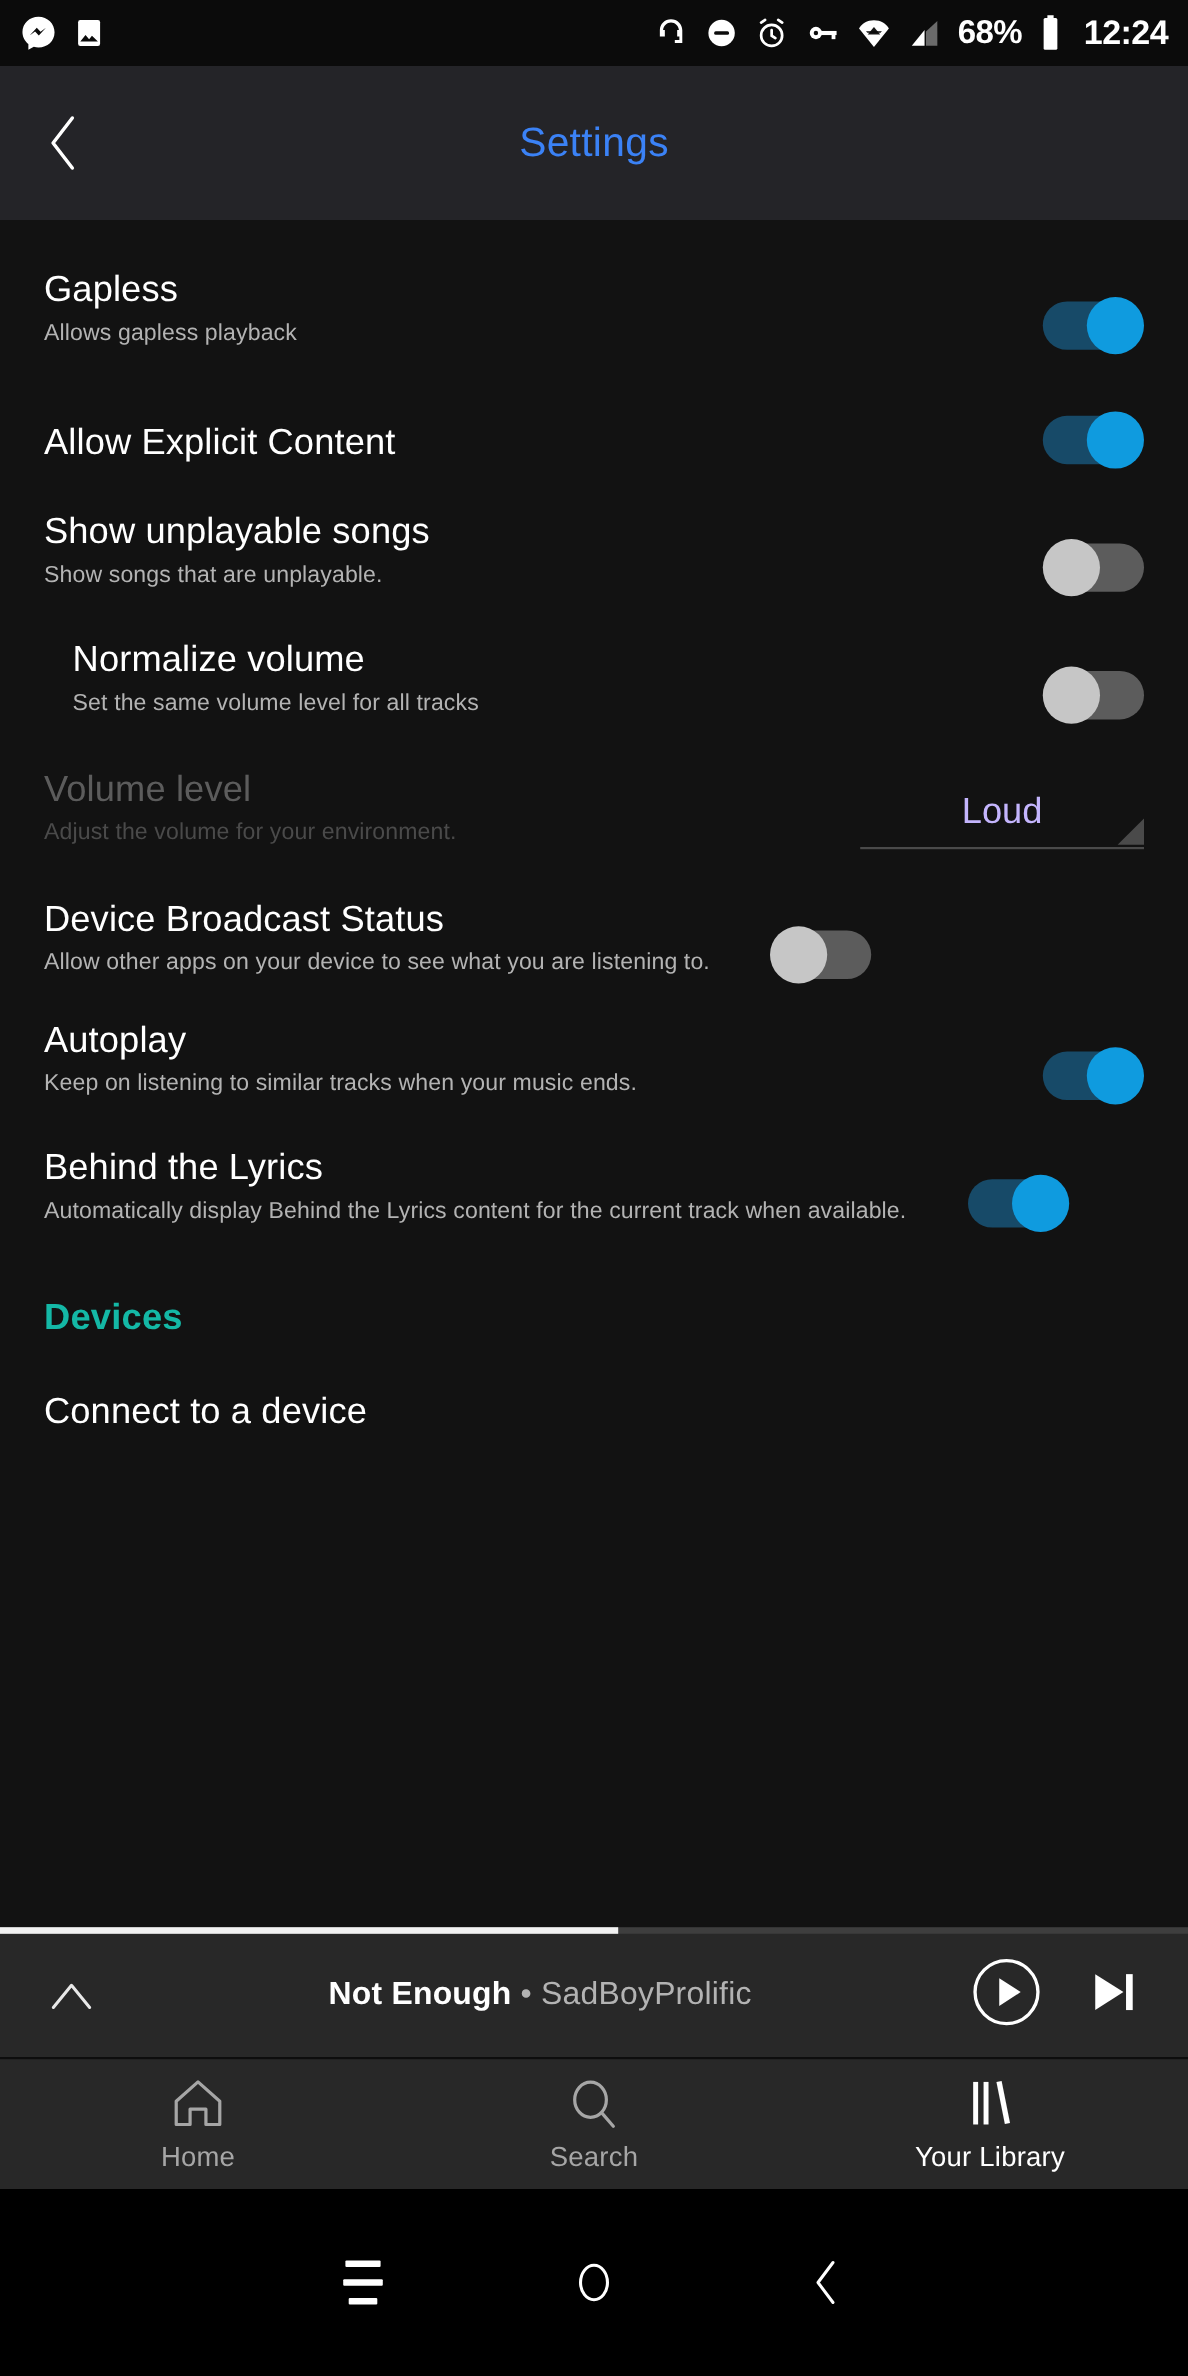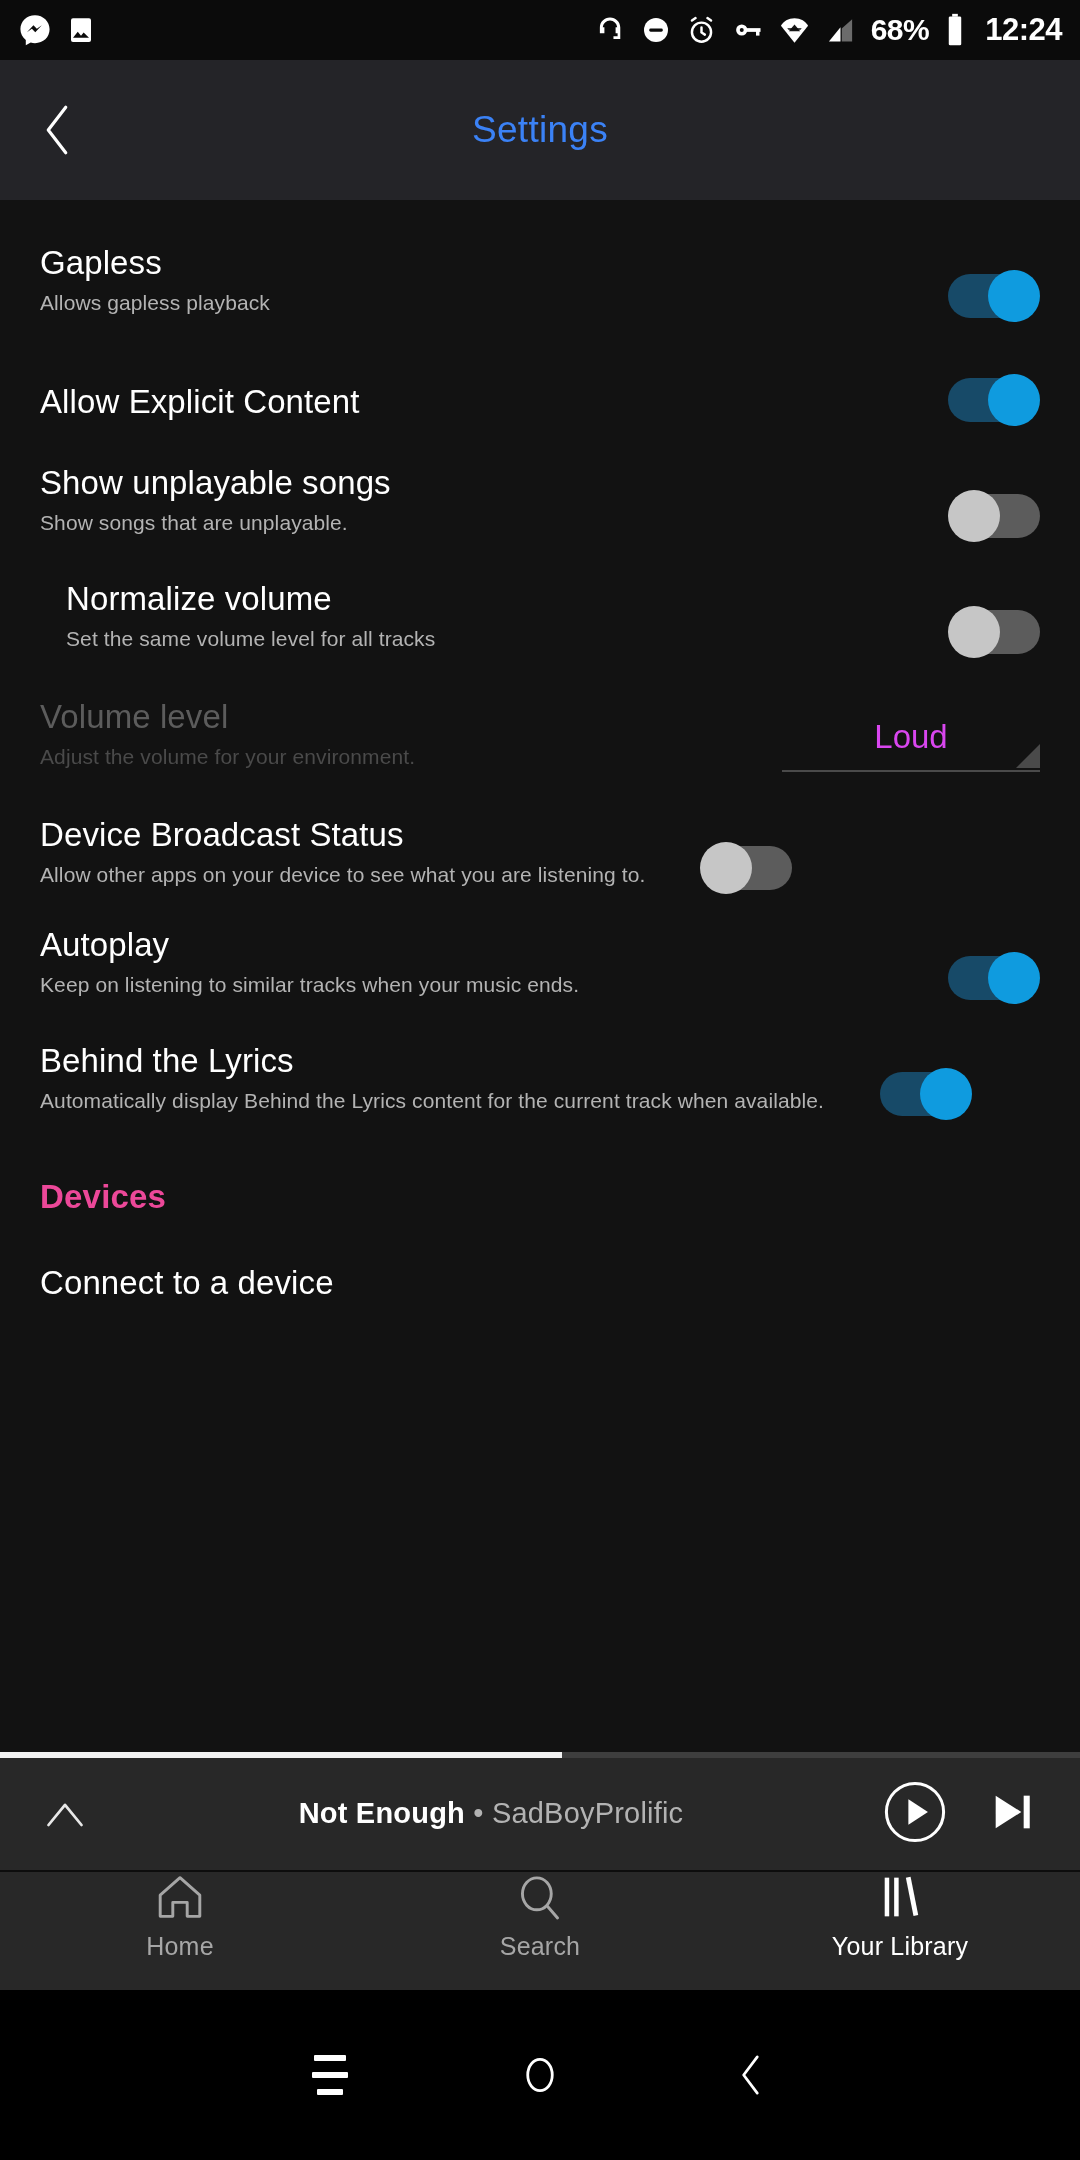--- a/index.html
+++ b/index.html
@@ -70,29 +70,29 @@
   .toggle.off .thumb {
     position:absolute; left:0; top:-4px; width:52px; height:52px;
     border-radius:50%; background:#c6c6c6;
   }
 
   
   .spinner {
     position:relative; width:258px; flex:none; margin-top:4px;
     border-bottom:2px solid #4a4a4a; padding-bottom:14px; text-align:center;
   }
-  .spinner-value { color:#d946ef; font-size:33px; }
+  .spinner-value { color:#c4b5fd; font-size:33px; }
   .spinner-caret {
     position:absolute; right:0; bottom:2px; width:0; height:0;
     border-left:24px solid transparent; border-bottom:24px solid #4a4a4a;
   }
 
   
   .section-head {
-    color:#ec4899; font-size:33px; font-weight:700; padding:0 40px;
+    color:#14b8a6; font-size:33px; font-weight:700; padding:0 40px;
     letter-spacing:0.2px;
   }
 
   
   .nowplaying {
     position:absolute; left:0; right:0; bottom:290px; height:113px;
     background:#282828;
   }
   .np-progress {
     position:absolute; top:-5px; left:0; right:0; height:6px; background:#3e3e3e;
@@ -107,21 +107,21 @@
     white-space:nowrap; overflow:hidden;
   }
   .np-track { color:#fff; font-weight:700; }
   .np-sep { color:#b3b3b3; font-weight:400; }
   .np-artist { color:#b3b3b3; font-weight:400; }
   .np-controls { display:flex; align-items:center; gap:36px; padding-right:10px; }
 
   
   .tabbar {
     position:absolute; left:0; right:0; bottom:170px; height:120px;
-    background:#282828; display:flex; align-items:flex-start;
+    background:#282828; display:flex; align-items:center;
     border-top:2px solid #0d0d0d;
   }
   .tab {
     flex:1; display:flex; flex-direction:column; align-items:center;
     justify-content:center; gap:10px;
   }
   .tab-label { font-size:25px; color:#a6a6a6; letter-spacing:0.2px; }
   .tab.active .tab-label { color:#fff; }
 
   

